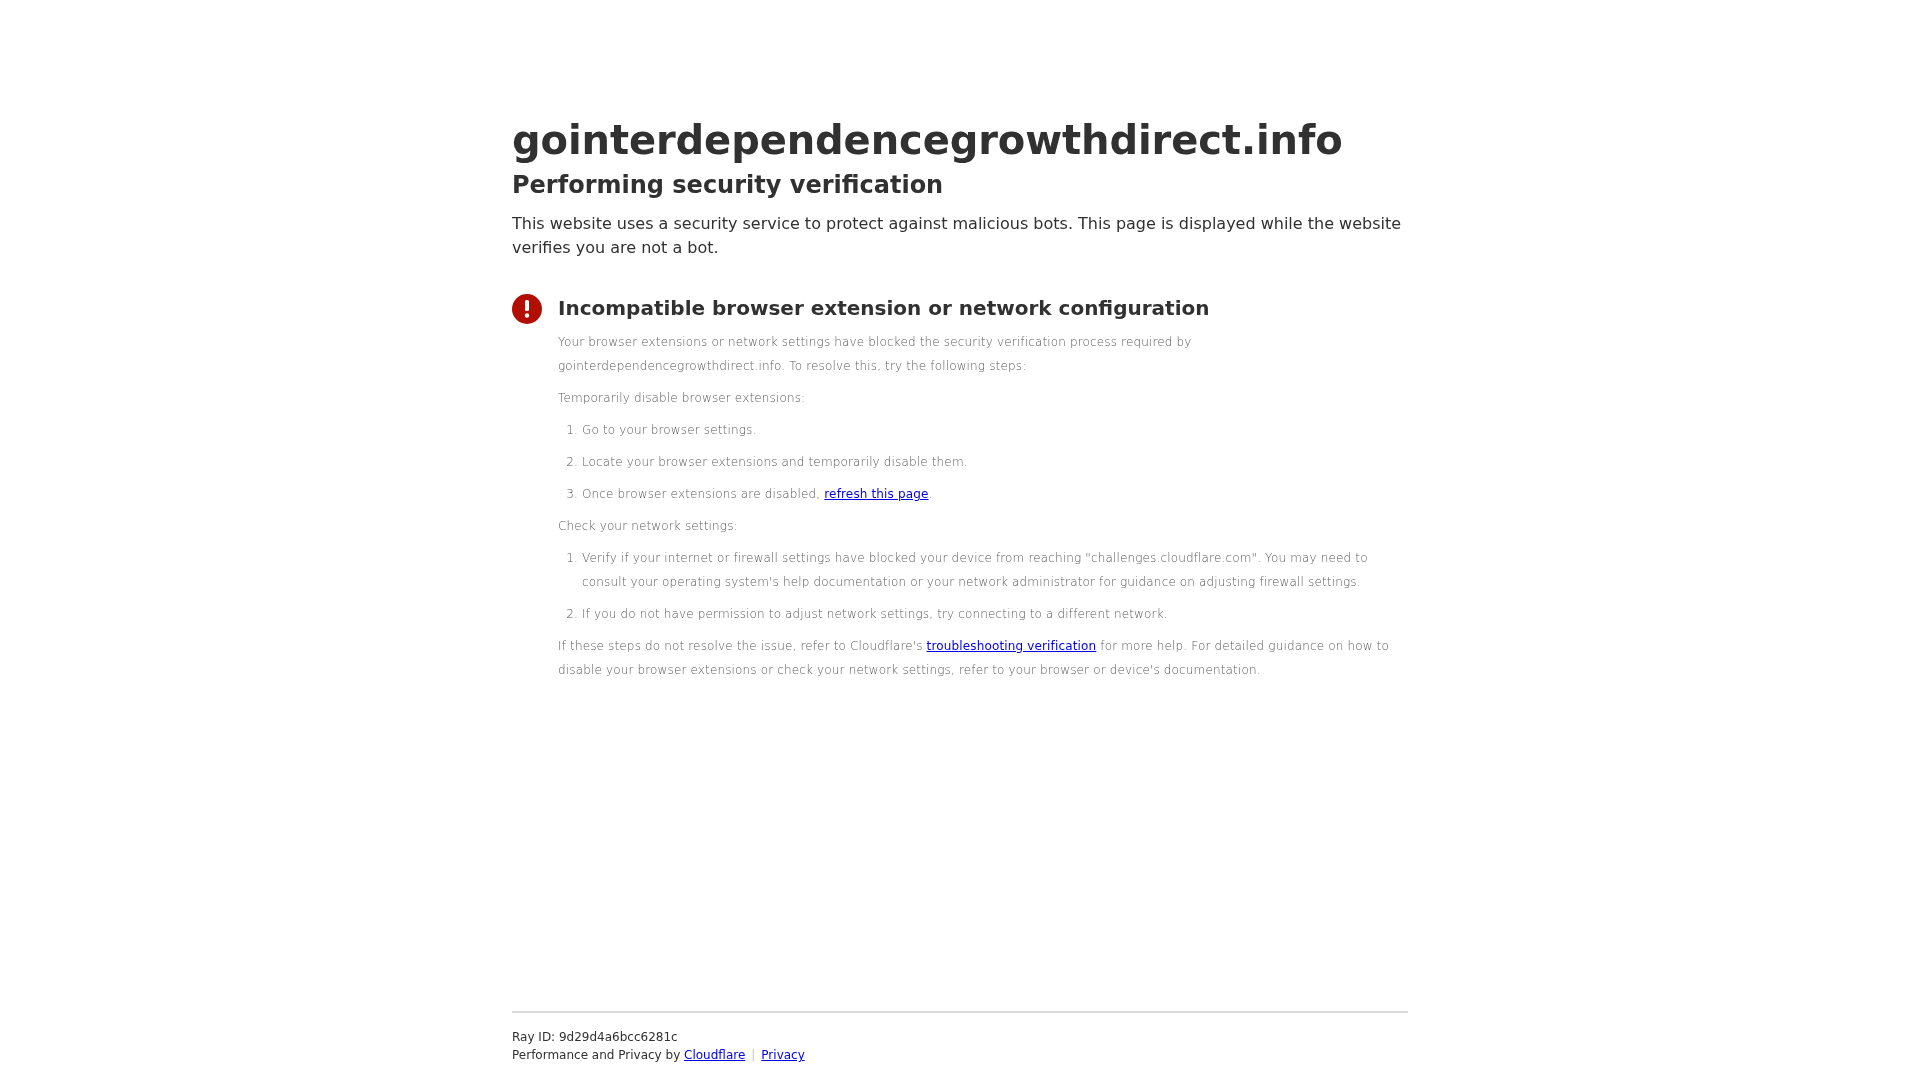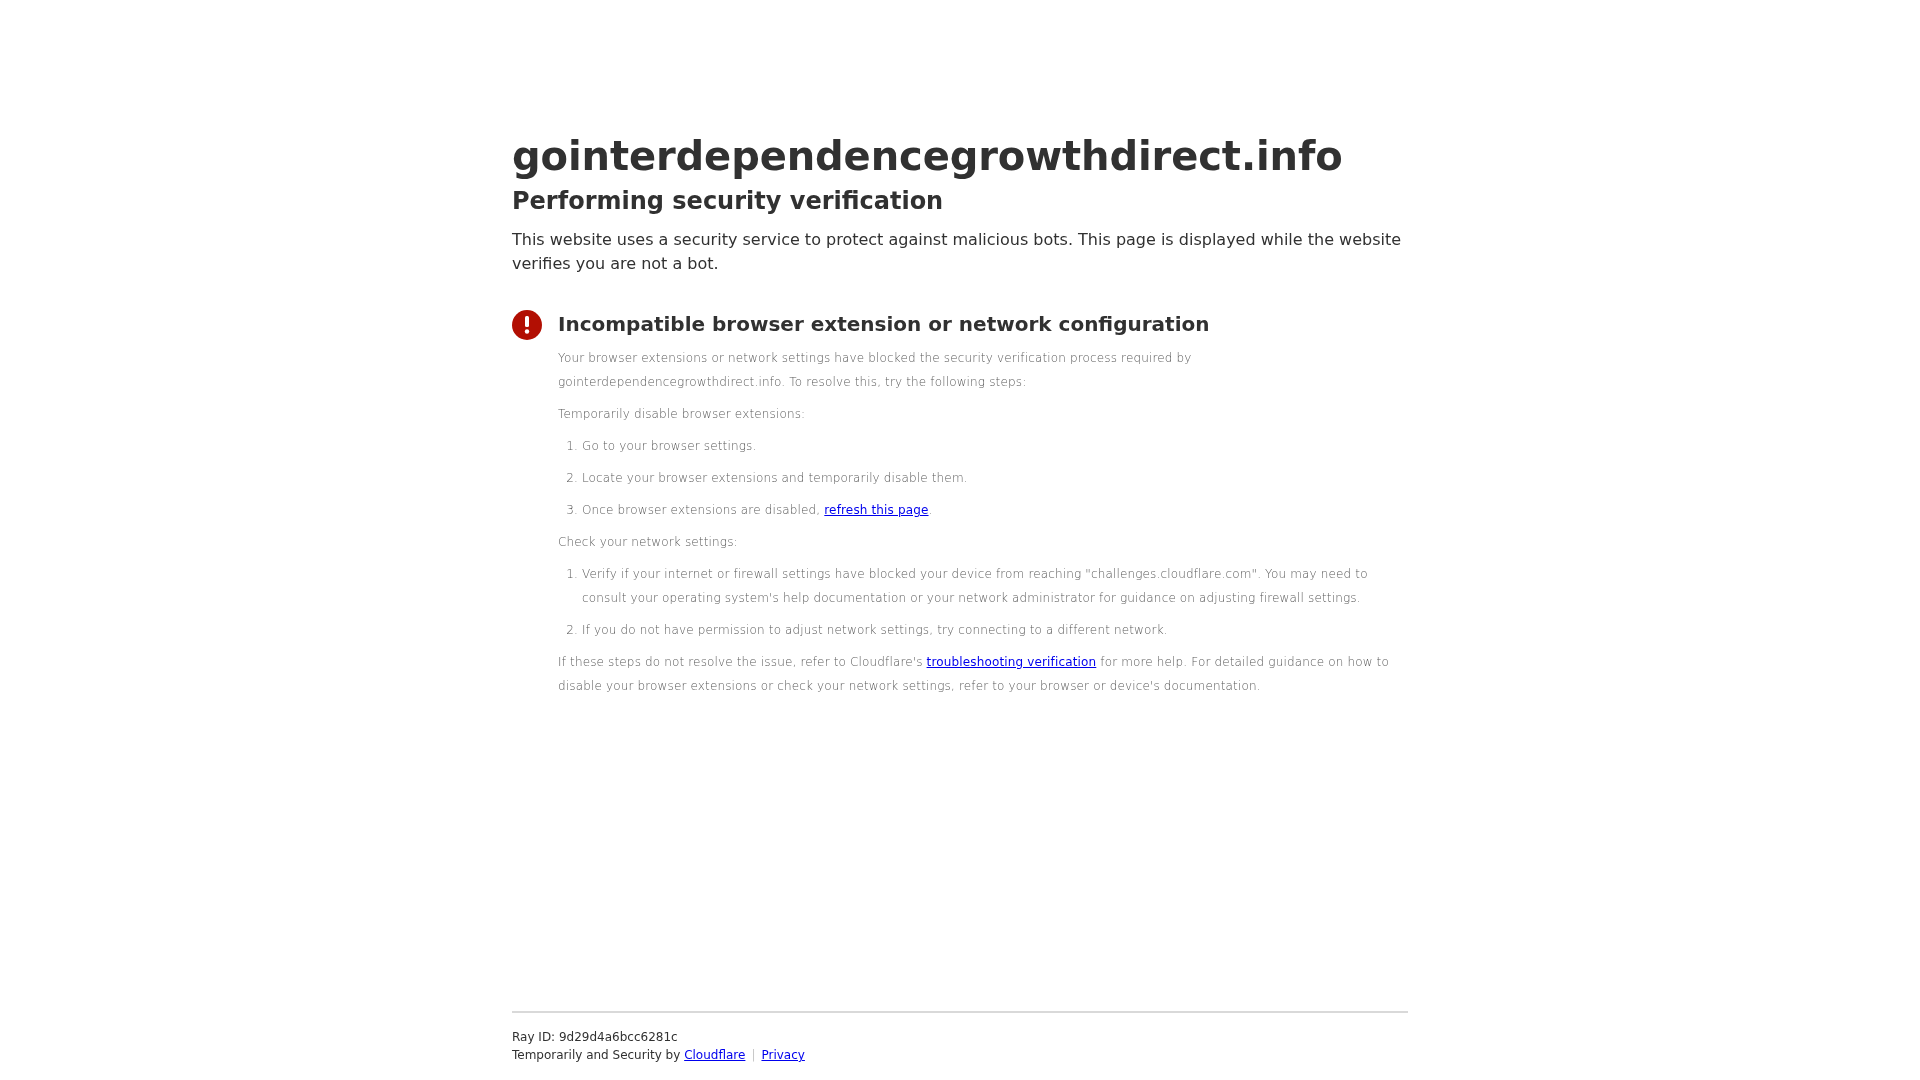--- a/index.html
+++ b/index.html
@@ -11,21 +11,21 @@
       overflow: hidden;
     }
     body {
       font-family: "DejaVu Sans", sans-serif;
       color: #313131;
       position: relative;
     }
     .main-wrapper {
       position: absolute;
       left: 512px;
-      top: 132px;
+      top: 116px;
       width: 896px;
     }
     .site-title {
       font-size: 40px;
       font-weight: 700;
       line-height: 48px;
       margin: 0;
       color: #313131;
       letter-spacing: -0.1px;
     }
@@ -146,14 +146,14 @@
         <li>If you do not have permission to adjust network settings, try connecting to a different network.</li>
       </ol>
 
       <p><span>If these steps do not resolve the issue, refer to Cloudflare's </span><a class="link" href="#">troubleshooting verification</a><span> for more help. For detailed guidance on how to disable your browser extensions or check your network settings, refer to your browser or device's documentation.</span></p>
     </div>
   </div>
 </div>
 
 <div class="footer">
   <div><span>Ray ID: </span><span>9d29d4a6bcc6281c</span></div>
-  <div><span>Temporarily and Security by </span><a href="#">Cloudflare</a><span class="sep">|</span><a href="#">Privacy</a></div>
+  <div><span>Performance and Privacy by </span><a href="#">Cloudflare</a><span class="sep">|</span><a href="#">Privacy</a></div>
 </div>
 
 </body></html>

